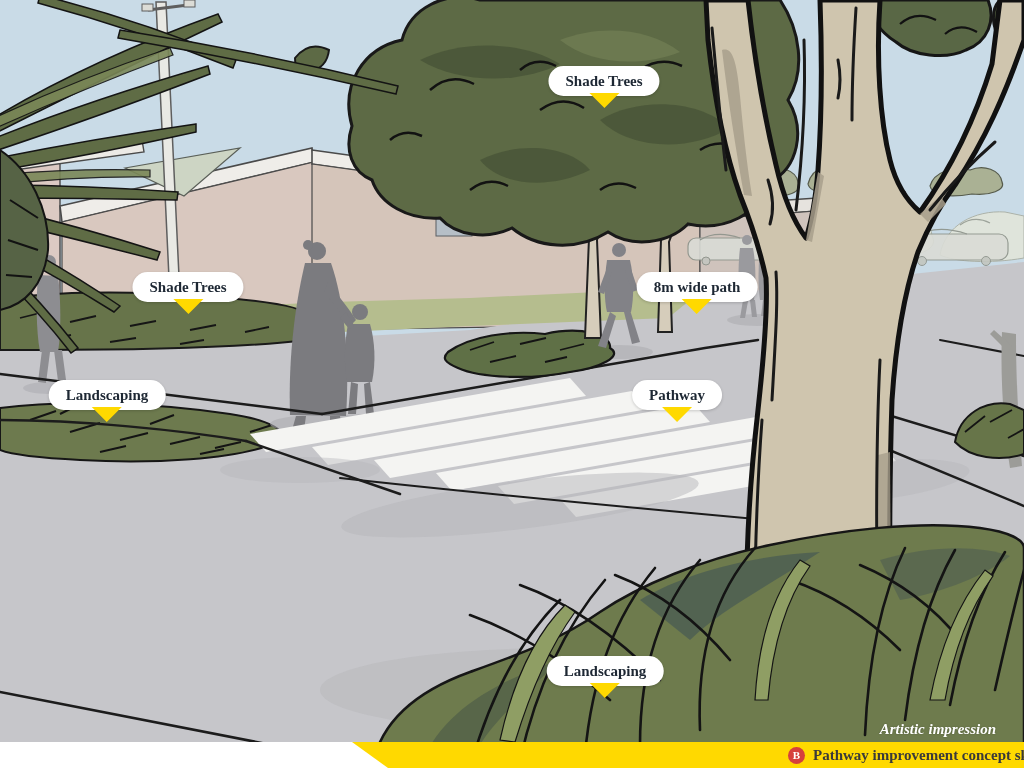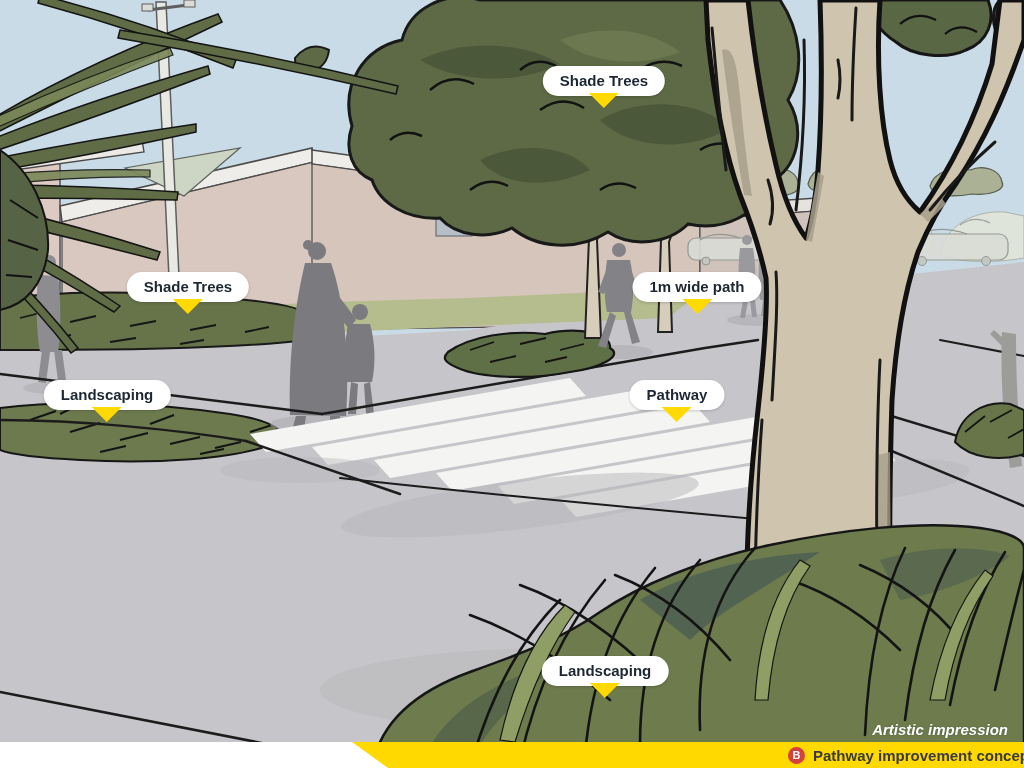--- a/index.html
+++ b/index.html
@@ -1,18 +1,18 @@
 <!DOCTYPE html>
 <html><head>
 <meta charset="utf-8">
 <style>
   html,body{margin:0;padding:0;background:#ffffff;}
   #stage{
     position:relative;width:1024px;height:768px;overflow:hidden;
-    font-family:Liberation Sans, sans-serif;background:#a21caf;
+    font-family:Liberation Serif, serif;background:#a21caf;
   }
   #stage svg{display:block;position:absolute;left:0;top:0;}
   
   .callout{
     position:absolute;transform:translate(-50%,-50%);
     background:#ffffff;border-radius:999px;padding:6px 17px;
     font-weight:700;font-size:15px;color:#1d2733;white-space:nowrap;
     box-shadow:0 1px 3px rgba(0,0,0,.18);line-height:1.2;z-index:5;
   }
   .callout .pointer{
@@ -27,21 +27,21 @@
     clip-path:polygon(352px 0,1024px 0,1024px 26px,388px 26px);
     display:flex;align-items:center;z-index:7;
   }
   .yellow-bar .badge{
     width:17px;height:17px;border-radius:50%;background:#d6403c;color:#ffffff;
     font-size:11px;font-weight:700;display:flex;align-items:center;justify-content:center;
     margin-left:788px;flex:0 0 auto;
   }
   .yellow-bar .caption{margin-left:8px;font-size:15px;font-weight:700;color:#3a3a3a;white-space:nowrap;}
   .attribution{
-    position:absolute;right:16px;top:721px;color:#ffffff;font-size:15px;
+    position:absolute;right:28px;top:721px;color:#ffffff;font-size:15px;
     font-weight:700;font-style:italic;z-index:6;text-shadow:0 0 2px rgba(0,0,0,.25);
   }
 </style>
 </head>
 <body>
 
 <div id="stage">
 
   <svg width="1024" height="768" viewBox="0 0 1024 768">
 
@@ -284,21 +284,21 @@
 
   <div class="callout" style="left:604px;top:81px">
     <span>Shade Trees</span>
     <div class="pointer"></div>
   </div>
   <div class="callout" style="left:188px;top:287px">
     <span>Shade Trees</span>
     <div class="pointer"></div>
   </div>
   <div class="callout" style="left:697px;top:287px">
-    <span>1m wide path</span>
+    <span>8m wide path</span>
     <div class="pointer"></div>
   </div>
   <div class="callout" style="left:107px;top:395px">
     <span>Landscaping</span>
     <div class="pointer"></div>
   </div>
   <div class="callout" style="left:677px;top:395px">
     <span>Pathway</span>
     <div class="pointer"></div>
   </div>

